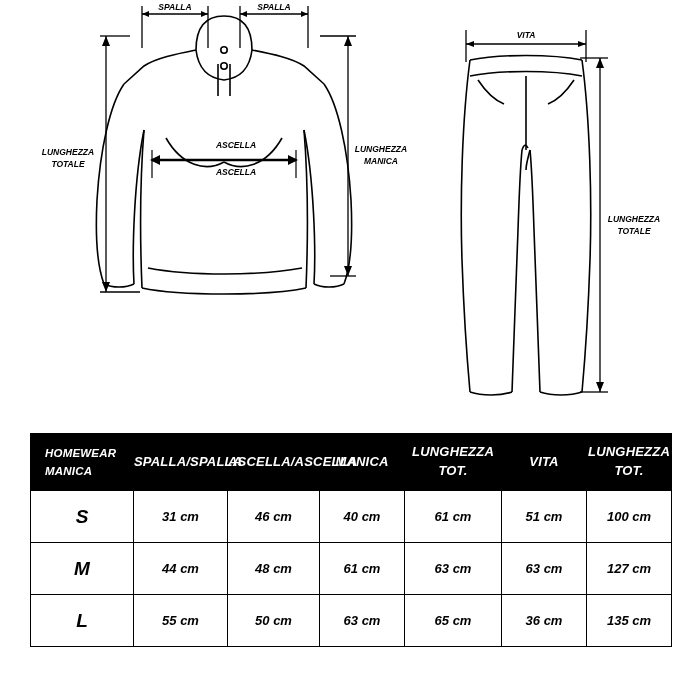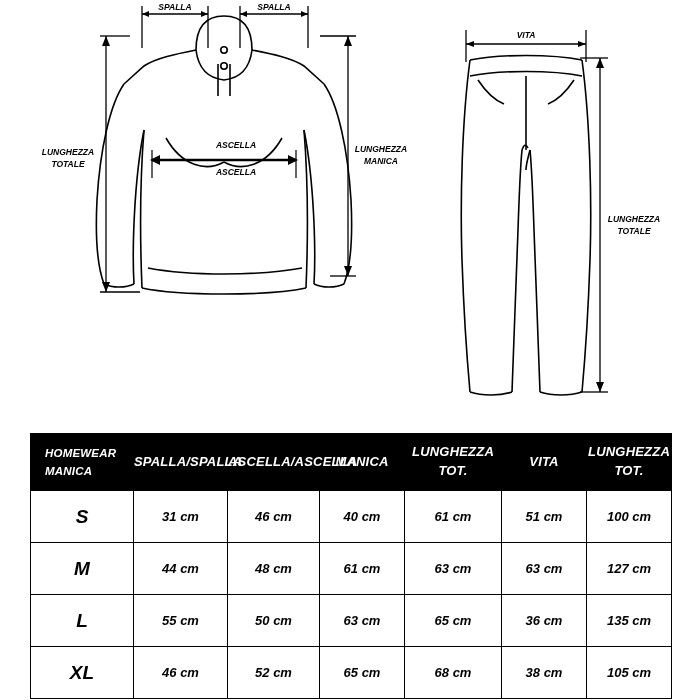--- a/index.html
+++ b/index.html
@@ -262,26 +262,17 @@
         </tr>
         <tr>
           <td class="size-label">L</td>
           <td>55 cm</td>
           <td>50 cm</td>
           <td>63 cm</td>
           <td>65 cm</td>
           <td>36 cm</td>
           <td>135 cm</td>
         </tr>
-        <tr>
-          <td class="size-label">XL</td>
-          <td>46 cm</td>
-          <td>52 cm</td>
-          <td>65 cm</td>
-          <td>68 cm</td>
-          <td>38 cm</td>
-          <td>105 cm</td>
-        </tr>
       </tbody>
     </table>
   </div>
 
 </div>
 
 </body></html>

